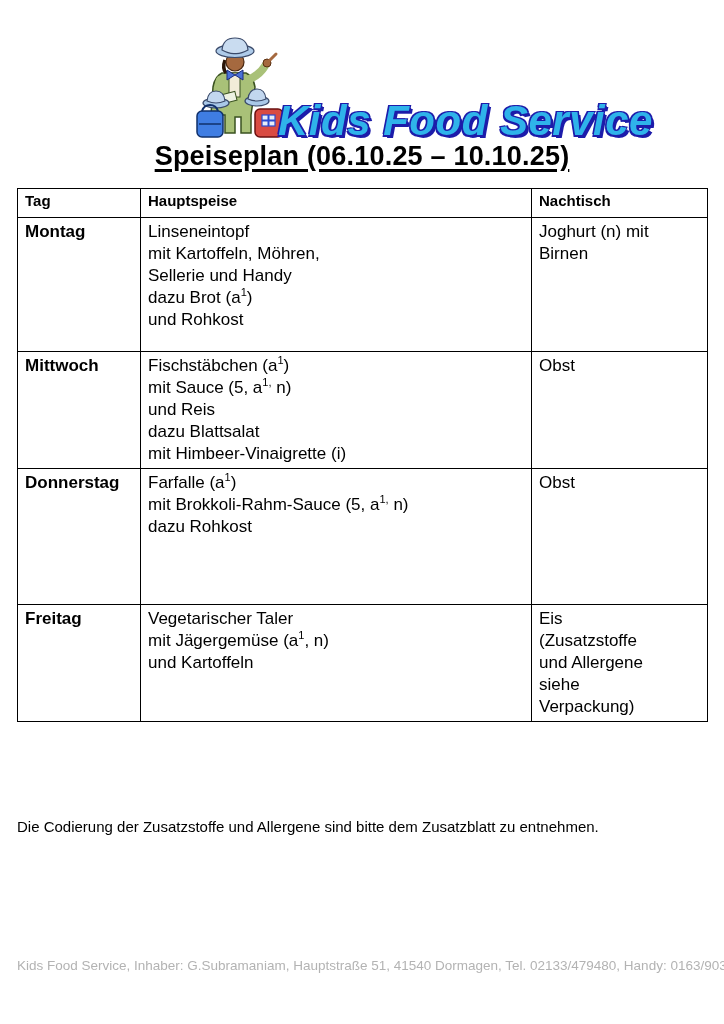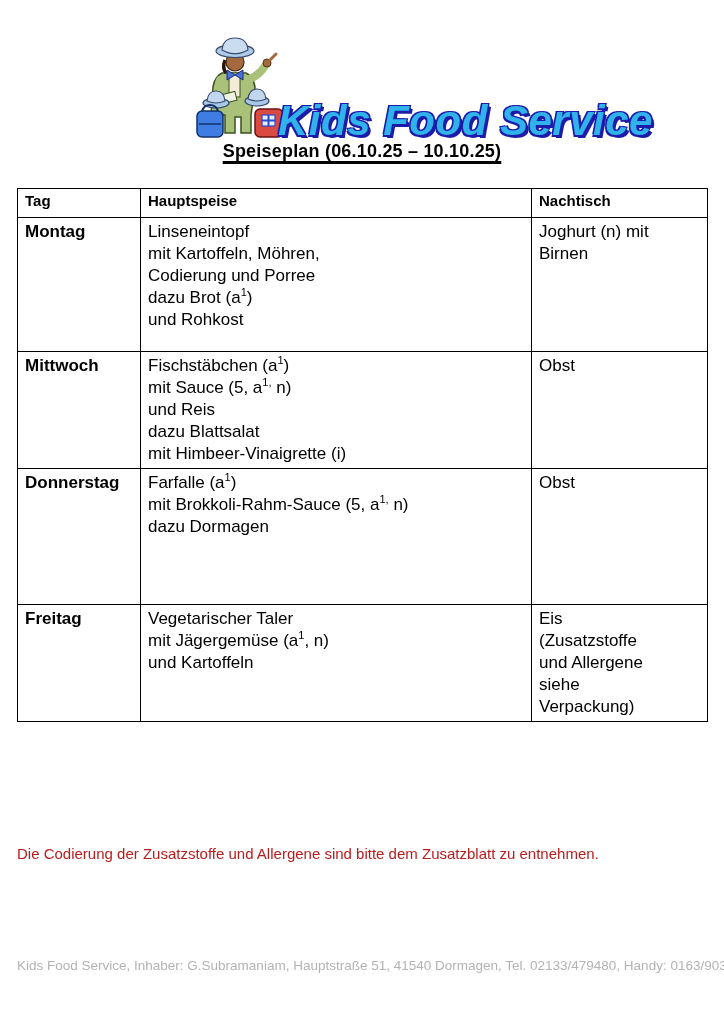--- a/index.html
+++ b/index.html
@@ -25,21 +25,21 @@
       -1.5px -1.5px 0 var(--logo-outline, #1d1caa),
        1.5px -1.5px 0 var(--logo-outline, #1d1caa),
       -1.5px  1.5px 0 var(--logo-outline, #1d1caa),
        1.5px  1.5px 0 var(--logo-outline, #1d1caa),
        3px    3px   0 var(--logo-outline, #1d1caa);
   }
 
   .title {
     position: absolute; top: 141px; left: 0; width: 100%;
     text-align: center;
-    font-size: 18px; font-weight: bold;
+    font-size: 27px; font-weight: bold;
     text-decoration: underline;
     text-decoration-thickness: 2.5px;
     text-underline-offset: 4px;
     letter-spacing: 0.2px;
   }
 
   
   table.plan {
     position: absolute; top: 188px; left: 17px;
     width: 690px;
@@ -59,22 +59,22 @@
   .plan tbody tr:nth-child(1) td { height: 134px; }
   .plan tbody tr:nth-child(2) td { height: 90px; }
   .plan tbody tr:nth-child(3) td { height: 136px; }
   .plan tbody tr:nth-child(4) td { height: 90px; }
   .plan tbody tr:nth-child(5) td { height: 123px; }
   .b { font-weight: normal; }
   .r { font-weight: normal; }
   .plan sup { font-size: 11px; line-height: 0; font-weight: normal; }
 
   .note {
-    position: absolute; top: 845px; left: 17px;
-    font-size: 15px; color: #b91c1c;
+    position: absolute; top: 818px; left: 17px;
+    font-size: 15px; color: #000000;
   }
 
   .page-footer {
     position: absolute; top: 958px; left: 17px; width: 690px;
     font-size: 13.5px; color: var(--footer-gray, #b3b3b3);
     white-space: nowrap;
   }
 </style>
 </head>
 <body>
@@ -134,21 +134,21 @@
         <th>Hauptspeise</th>
         <th>Nachtisch</th>
       </tr>
     </thead>
     <tbody>
         <tr>
           <td class="day">Montag</td>
           <td>
             <div class="line"><span class="b">Linseneintopf</span></div>
             <div class="line"><span class="b">mit Kartoffeln, Möhren,</span></div>
-            <div class="line"><span class="b">Codierung und Porree</span></div>
+            <div class="line"><span class="b">Sellerie und Handy</span></div>
             <div class="line"><span class="b">dazu Brot </span><span class="r">(a</span><sup class="r">1</sup><span class="r">)</span></div>
             <div class="line"><span class="b">und Rohkost</span></div>
           </td>
           <td>
             <div class="line"><span class="b">Joghurt </span><span class="r">(n)</span><span class="b"> mit</span></div>
             <div class="line"><span class="b">Birnen</span></div>
           </td>
         </tr>
         <tr>
           <td class="day">Mittwoch</td>
@@ -161,21 +161,21 @@
           </td>
           <td>
             <div class="line"><span class="b">Obst</span></div>
           </td>
         </tr>
         <tr>
           <td class="day">Donnerstag</td>
           <td>
             <div class="line"><span class="b">Farfalle </span><span class="r">(a</span><sup class="r">1</sup><span class="r">)</span></div>
             <div class="line"><span class="b">mit Brokkoli-Rahm-Sauce </span><span class="r">(5, a</span><sup class="r">1,</sup><span class="r"> n)</span></div>
-            <div class="line"><span class="b">dazu Dormagen</span></div>
+            <div class="line"><span class="b">dazu Rohkost</span></div>
           </td>
           <td>
             <div class="line"><span class="b">Obst</span></div>
           </td>
         </tr>
         <tr>
           <td class="day">Freitag</td>
           <td>
             <div class="line"><span class="b">Vegetarischer Taler</span></div>
             <div class="line"><span class="b">mit Jägergemüse </span><span class="r">(a</span><sup class="r">1</sup><span class="r">, n)</span></div>

